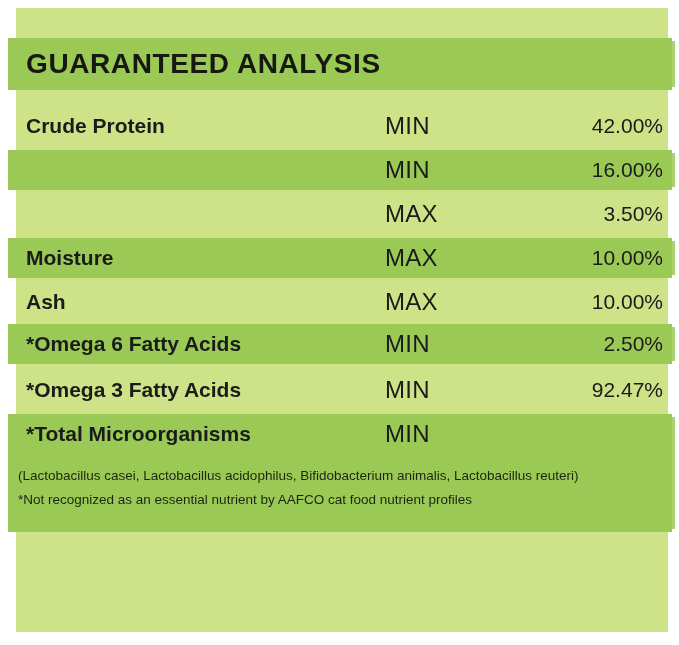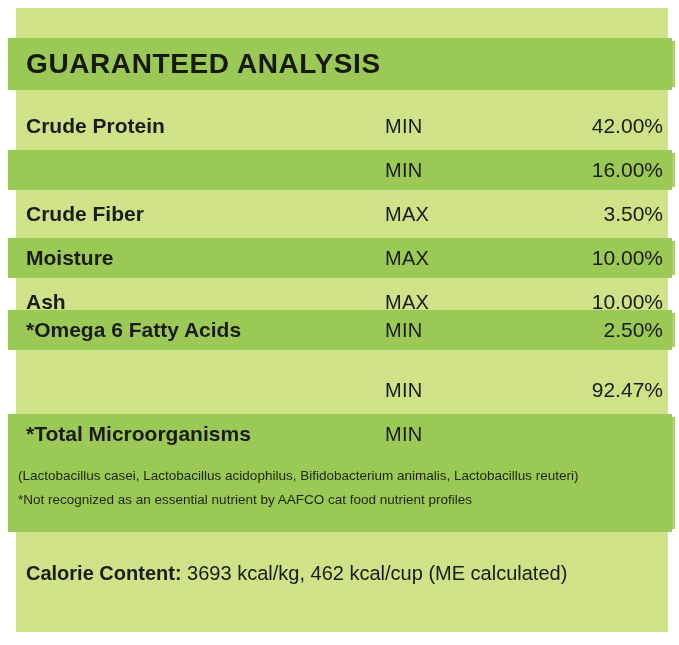--- a/index.html
+++ b/index.html
@@ -98,21 +98,21 @@
     font-weight: 600;
     color: #1b1b1b;
     white-space: nowrap;
   }
   .nutrient-qual {
     position: absolute;
     left: 385px;
     top: 0;
     height: 44px;
     line-height: 44px;
-    font-size: 20px;
+    font-size: 24px;
     font-weight: 400;
     color: #1b1b1b;
     letter-spacing: .3px;
   }
   .nutrient-value {
     position: absolute;
     right: 16px;
     top: 0;
     height: 44px;
     line-height: 44px;
@@ -199,21 +199,20 @@
   <div class="row" style="top:148px;">
     <div class="row-stripe"></div>
     <div class="row-inner">
       <span class="nutrient-qual">MIN</span>
       <span class="nutrient-value">16.00%</span>
     </div>
   </div>
 
   <div class="row" style="top:192px;">
     <div class="row-inner">
-      <span class="nutrient-name">Crude Fiber</span>
       <span class="nutrient-qual">MAX</span>
       <span class="nutrient-value">3.50%</span>
     </div>
   </div>
 
   <div class="row" style="top:236px;">
     <div class="row-stripe"></div>
     <div class="row-inner">
       <span class="nutrient-name">Moisture</span>
       <span class="nutrient-qual">MAX</span>
@@ -222,45 +221,43 @@
   </div>
 
   <div class="row" style="top:280px;">
     <div class="row-inner">
       <span class="nutrient-name">Ash</span>
       <span class="nutrient-qual">MAX</span>
       <span class="nutrient-value">10.00%</span>
     </div>
   </div>
 
-  <div class="row" style="top:308px;">
+  <div class="row" style="top:322px;">
     <div class="row-stripe"></div>
     <div class="row-inner">
       <span class="nutrient-name">*Omega 6 Fatty Acids</span>
       <span class="nutrient-qual">MIN</span>
       <span class="nutrient-value">2.50%</span>
     </div>
   </div>
 
   <div class="row" style="top:368px;">
     <div class="row-inner">
+      <span class="nutrient-name">*Omega 3 Fatty Acids</span>
       <span class="nutrient-qual">MIN</span>
       <span class="nutrient-value">92.47%</span>
     </div>
   </div>
 
   <div class="footnote-block" style="top:414px; height:118px;"></div>
 
   <div class="row" style="top:412px;text-decoration:underline;">
     <div class="row-inner">
       <span class="nutrient-name">*Total Microorganisms</span>
       <span class="nutrient-qual">MIN</span>
     </div>
   </div>
 
   <div class="footnote-line" style="top:492px;">*Not recognized as an essential nutrient by AAFCO cat food nutrient profiles</div>
   <div class="footnote-line" style="top:468px;">(Lactobacillus casei, Lactobacillus acidophilus, Bifidobacterium animalis, Lactobacillus reuteri)</div>
 
-  <div class="calorie-line">
-    <span class="calorie-label">Calorie Content:</span><span class="calorie-value"> 3693 kcal/kg, 462 kcal/cup (ME calculated)</span>
-  </div>
 
 </div>
 
 </body></html>

